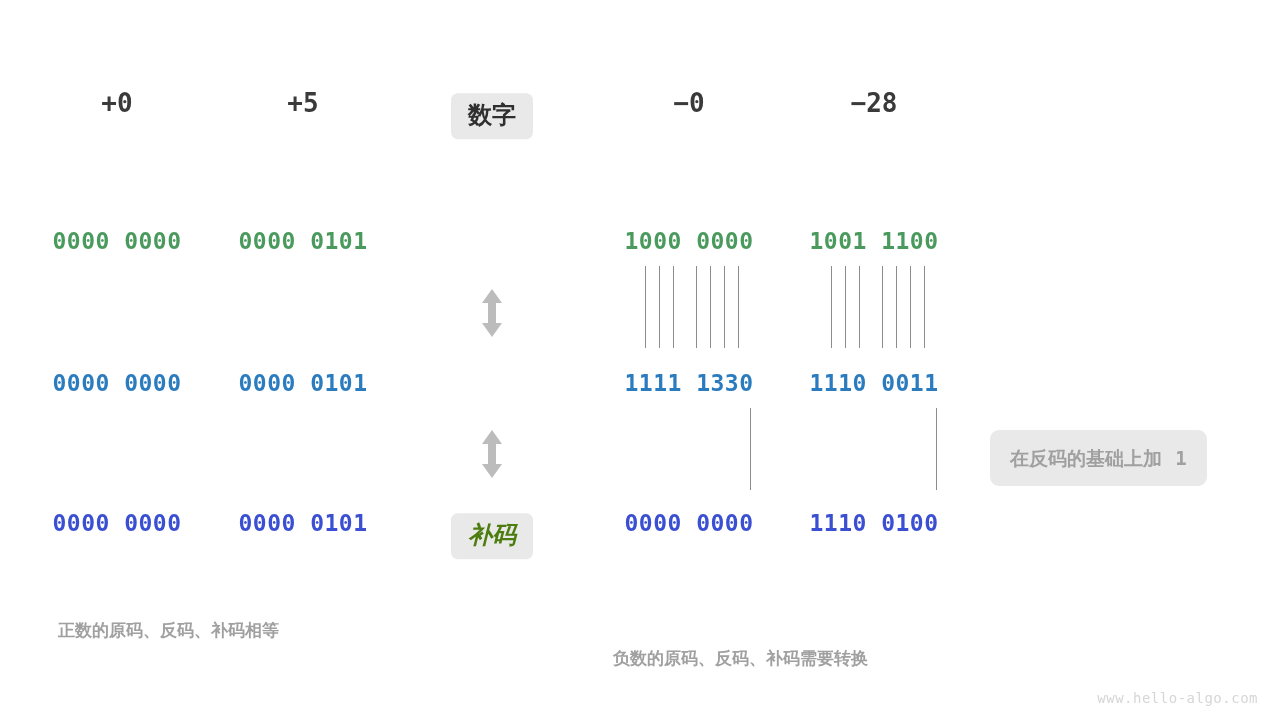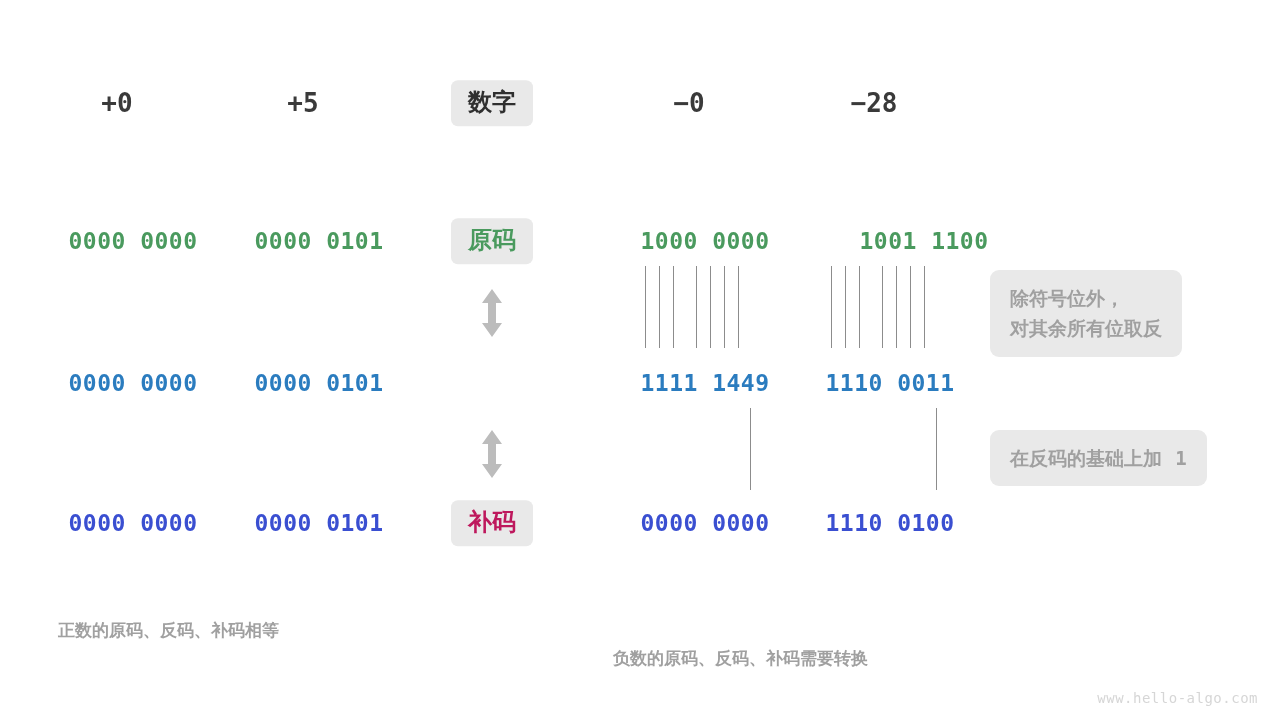--- a/index.html
+++ b/index.html
@@ -36,43 +36,43 @@
     color: #3a3a3a;
     letter-spacing: 0px;
   }
 
   
   .binary {
     font-family: "DejaVu Sans Mono", "Liberation Mono", monospace;
     font-size: 23px;
     font-weight: bold;
     letter-spacing: 0.5px;
-    margin-left: 16px;
   }
   .binary.c-orig  { color: #4a9a5e; }
   .binary.c-ones  { color: #2b7cbf; }
   .binary.c-twos  { color: #3a4fd1; }
 
   
   .badge {
     position: absolute;
     transform: translate(-50%, -50%);
     background: #e9e9e9;
     border-radius: 7px;
     padding: 9px 17px;
     font-size: 24px;
     font-weight: bold;
     line-height: 1.15;
     white-space: nowrap;
     font-family: "DejaVu Sans", "Liberation Sans", sans-serif;
+    margin-top: 13px;
   }
   .badge.b-num   { color: #2f2f2f; }
   .badge.b-orig  { color: #4a9a5e; }
   .badge.b-ones  { color: #2b7cbf; }
-  .badge.b-twos  { color: #be185d; }
+  .badge.b-twos  { color: #4d7c0f; font-style: italic; }
 
   
   .dbl-arrow {
     position: absolute;
     transform: translate(-50%, -50%);
     width: 30px;
     height: 52px;
   }
   .dbl-arrow svg { display: block; width: 100%; height: 100%; }
 
@@ -134,25 +134,24 @@
   <div class="badge b-num" style="left:492px; top:103px;">数字</div>
 
   <div class="cell num-head" style="left:689px; top:103px;">−0</div>
 
   <div class="cell num-head" style="left:874px; top:103px;text-align:right;">−28</div>
 
   <div class="cell binary c-orig" style="left:117px; top:241px;">0000 0000</div>
 
   <div class="cell binary c-orig" style="left:303px; top:241px;">0000 0101</div>
 
-  <div class="badge b-orig" style="left:492px; top:241px;">原码</div>
 
   <div class="cell binary c-orig" style="left:689px; top:241px;">1000 0000</div>
 
-  <div class="cell binary c-orig" style="left:908px; top:241px;">1001 1100</div>
+  <div class="cell binary c-orig" style="left:874px; top:241px;">1001 1100</div>
 
   <div class="vline" style="left:645px; top:266px; height:82px;"></div>
   <div class="vline" style="left:659px; top:266px; height:82px;"></div>
   <div class="vline" style="left:673px; top:266px; height:82px;"></div>
   <div class="vline" style="left:696px; top:266px; height:82px;"></div>
   <div class="vline" style="left:710px; top:266px; height:82px;"></div>
   <div class="vline" style="left:724px; top:266px; height:82px;"></div>
   <div class="vline" style="left:738px; top:266px; height:82px;"></div>
 
   <div class="vline" style="left:831px; top:266px; height:82px;"></div>
@@ -167,21 +166,21 @@
     <svg viewBox="0 0 30 52" xmlns="http://www.w3.org/2000/svg">
       <path d="M15 2 L25 16 L19 16 L19 36 L25 36 L15 50 L5 36 L11 36 L11 16 L5 16 Z" fill="#bcbcbc"></path>
     </svg>
   </div>
 
   <div class="cell binary c-ones" style="left:117px; top:383px;">0000 0000</div>
 
   <div class="cell binary c-ones" style="left:303px; top:383px;">0000 0101</div>
 
 
-  <div class="cell binary c-ones" style="left:689px; top:383px;">1111 1449</div>
+  <div class="cell binary c-ones" style="left:689px; top:383px;">1111 1330</div>
 
   <div class="cell binary c-ones" style="left:874px; top:383px;">1110 0011</div>
 
   <div class="vline" style="left:750px; top:408px; height:82px;"></div>
   <div class="vline" style="left:936px; top:408px; height:82px;"></div>
 
   <div class="dbl-arrow" style="left:492px; top:454px;">
     <svg viewBox="0 0 30 52" xmlns="http://www.w3.org/2000/svg">
       <path d="M15 2 L25 16 L19 16 L19 36 L25 36 L15 50 L5 36 L11 36 L11 16 L5 16 Z" fill="#bcbcbc"></path>
     </svg>
@@ -190,24 +189,20 @@
   <div class="cell binary c-twos" style="left:117px; top:523px;">0000 0000</div>
 
   <div class="cell binary c-twos" style="left:303px; top:523px;">0000 0101</div>
 
   <div class="badge b-twos" style="left:492px; top:523px;">补码</div>
 
   <div class="cell binary c-twos" style="left:689px; top:523px;">0000 0000</div>
 
   <div class="cell binary c-twos" style="left:874px; top:523px;">1110 0100</div>
 
-  <div class="note" style="left:990px; top:270px;">
-    <div>除符号位外，</div>
-    <div>对其余所有位取反</div>
-  </div>
 
   <div class="note" style="left:990px; top:430px;text-align:right;">
     <span>在反码的基础上加</span><span>&nbsp;&nbsp;</span><span class="mono-one">1</span>
   </div>
 
   <div class="caption" style="left:58px; top:619px;">正数的原码、反码、补码相等</div>
 
   <div class="caption" style="left:613px; top:619px;margin-top:28px;">负数的原码、反码、补码需要转换</div>
 
   <div class="watermark">www.hello-algo.com</div>

